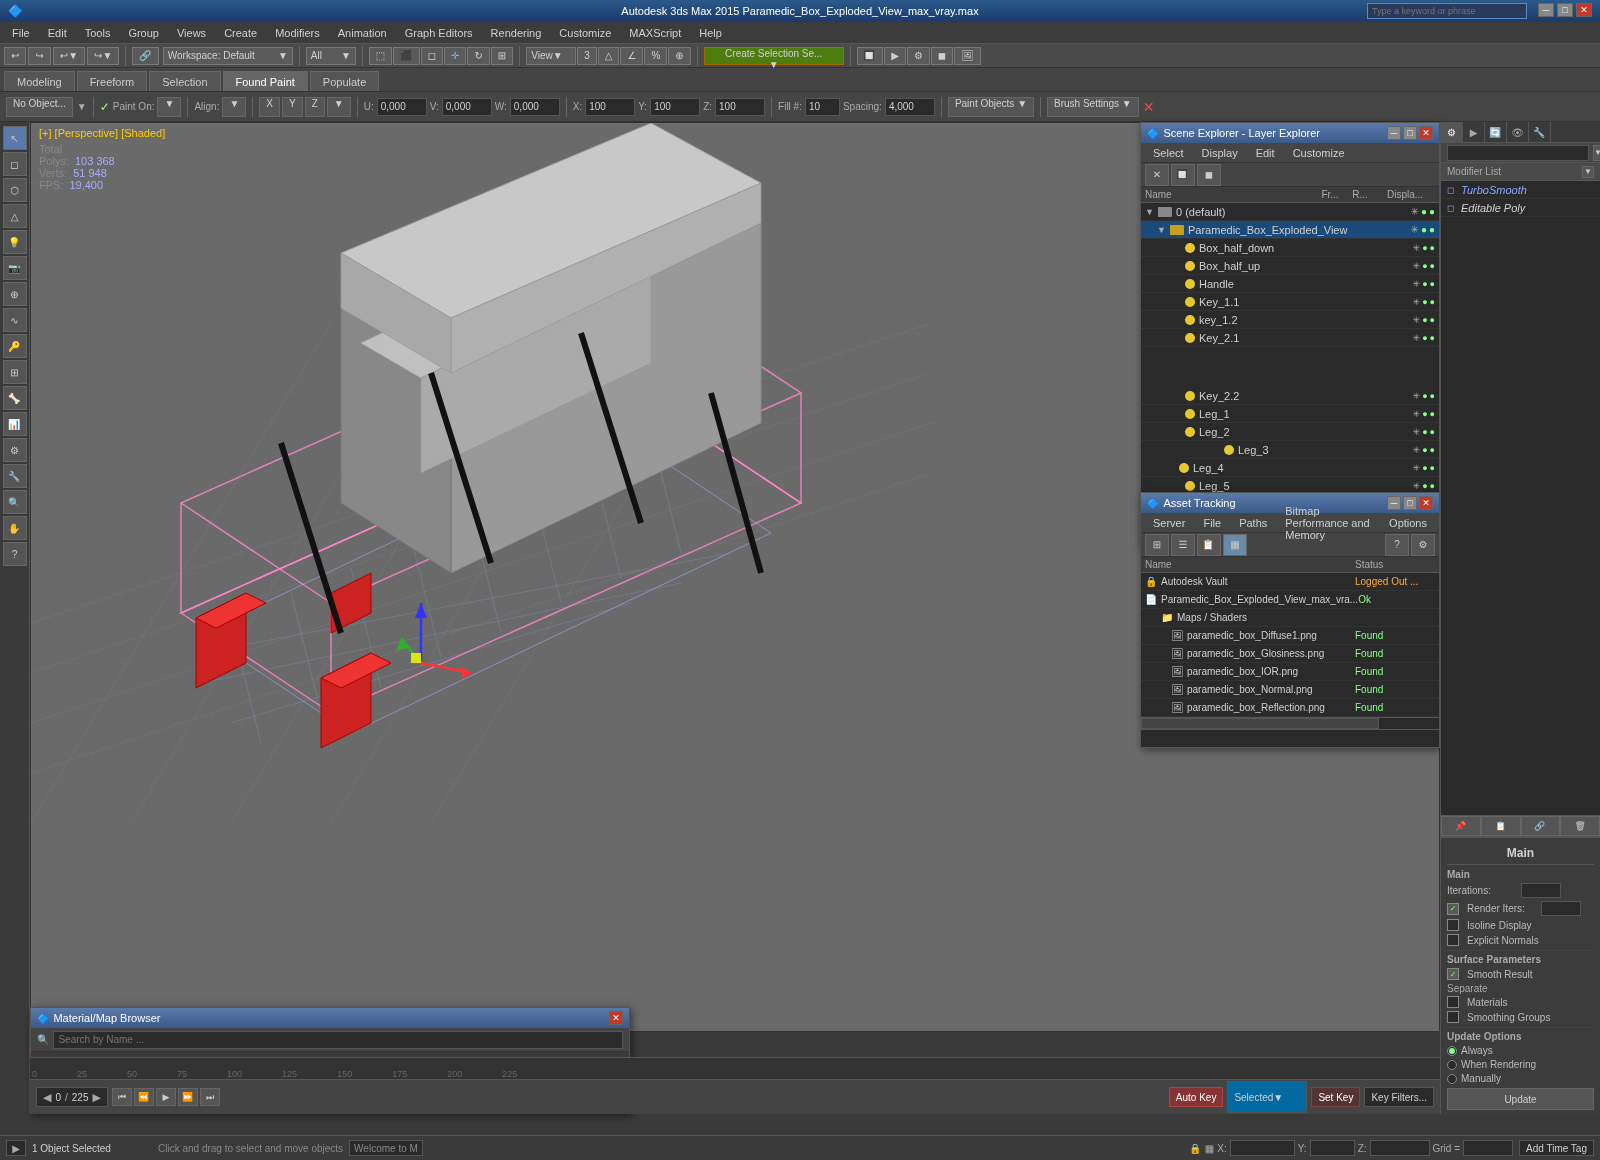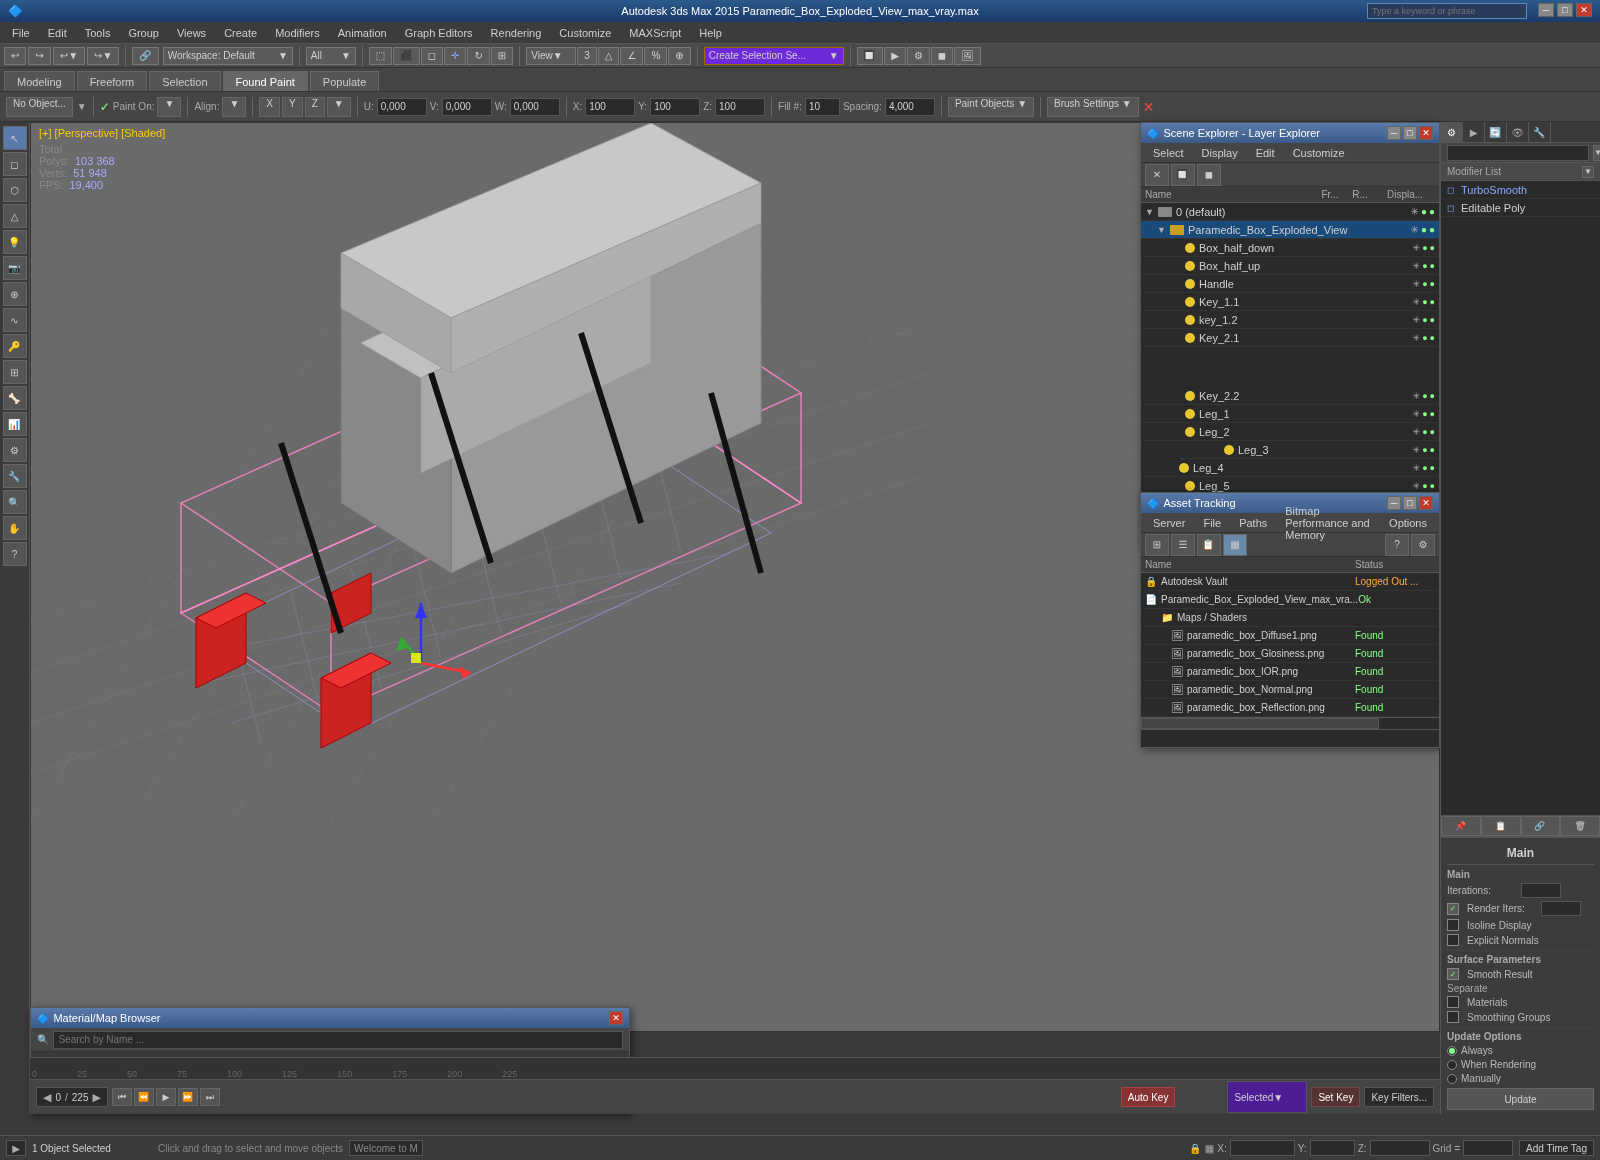--- a/index.html
+++ b/index.html
@@ -575,21 +575,21 @@
     }
     .modifier-item {
       display: flex;
       align-items: center;
       padding: 2px 6px;
       height: 18px;
       border-bottom: 1px solid #333;
       cursor: pointer;
     }
     .mod-icon { width: 10px; height: 10px; margin-right: 4px; color: #88aaff; }
-    .mod-name { font-size: 11px; color: #d0d0d0; }
+    .mod-name { font-size: 11px; color: #d0d0d0; font-style: italic; }
     .mod-name.active { color: #88aaff; }
     .right-tab-icon {
       width: 22px;
       height: 20px;
       display: flex;
       align-items: center;
       justify-content: center;
       cursor: pointer;
       font-size: 10px;
       color: #aaa;
@@ -790,21 +790,21 @@
   <div class="tb-separator"></div>
   <div style="display:flex;gap:1px;">
     <div class="ws-dropdown" style="min-width:50px;">View▼</div>
     <div class="ws-btn">3</div>
     <div class="ws-btn">△</div>
     <div class="ws-btn">∠</div>
     <div class="ws-btn">%</div>
     <div class="ws-btn">⊕</div>
   </div>
   <div class="tb-separator"></div>
-  <div class="ws-dropdown" style="min-width:140px;background:#6d28d9;border-color:#aa6600;">
+  <div class="ws-dropdown" style="min-width:140px;background:#4d7c0f;border-color:#aa6600;flex-direction:column;">
     <span>Create Selection Se...</span>
       <span>▼</span>
   </div>
   <div class="tb-separator"></div>
   <div style="display:flex;gap:1px;">
     <div class="ws-btn">🔲</div>
     <div class="ws-btn">▶</div>
     <div class="ws-btn">⚙</div>
     <div class="ws-btn">◼</div>
     <div class="ws-btn">🖼</div>
@@ -1442,21 +1442,21 @@
     <div id="playback">
       <div class="play-btn">⏮</div>
       <div class="play-btn">⏪</div>
       <div class="play-btn">▶</div>
       <div class="play-btn">⏩</div>
       <div class="play-btn">⏭</div>
     </div>
 
     <div style="flex:1;"></div>
     <div style="height:20px;padding:0 6px;background:#883333;border:1px solid #aa4444;display:flex;align-items:center;cursor:pointer;font-size:10px;color:#fff;">Auto Key</div>
-    <div style="height:32px;padding:0 6px;background:#4c1d95;border:1px solid #555;display:flex;align-items:center;cursor:pointer;font-size:10px;color:#d0d0d0;min-width:80px;margin-left:48px;">
+    <div style="height:32px;padding:0 6px;background:#0369a1;border:1px solid #555;display:flex;align-items:center;cursor:pointer;font-size:10px;color:#d0d0d0;min-width:80px;">
       <span>Selected</span>
         <span>▼</span>
     </div>
     <div style="height:20px;padding:0 6px;background:#553333;border:1px solid #774444;display:flex;align-items:center;cursor:pointer;font-size:10px;color:#fff;">Set Key</div>
     <div style="height:20px;padding:0 6px;background:#2a2a2a;border:1px solid #555;display:flex;align-items:center;cursor:pointer;font-size:10px;color:#d0d0d0;">Key Filters...</div>
   </div>
 </div>
 
 <div id="status-bar" style="position:fixed;bottom:0;left:0;right:0;height:25px;background:#3a3a3a;display:flex;align-items:center;padding:0 6px;gap:6px;border-top:1px solid #555;font-size:10px;color:#aaa;">
   <div style="background:#2a2a2a;width:20px;height:16px;border:1px solid #555;display:flex;align-items:center;justify-content:center;">▶</div>

